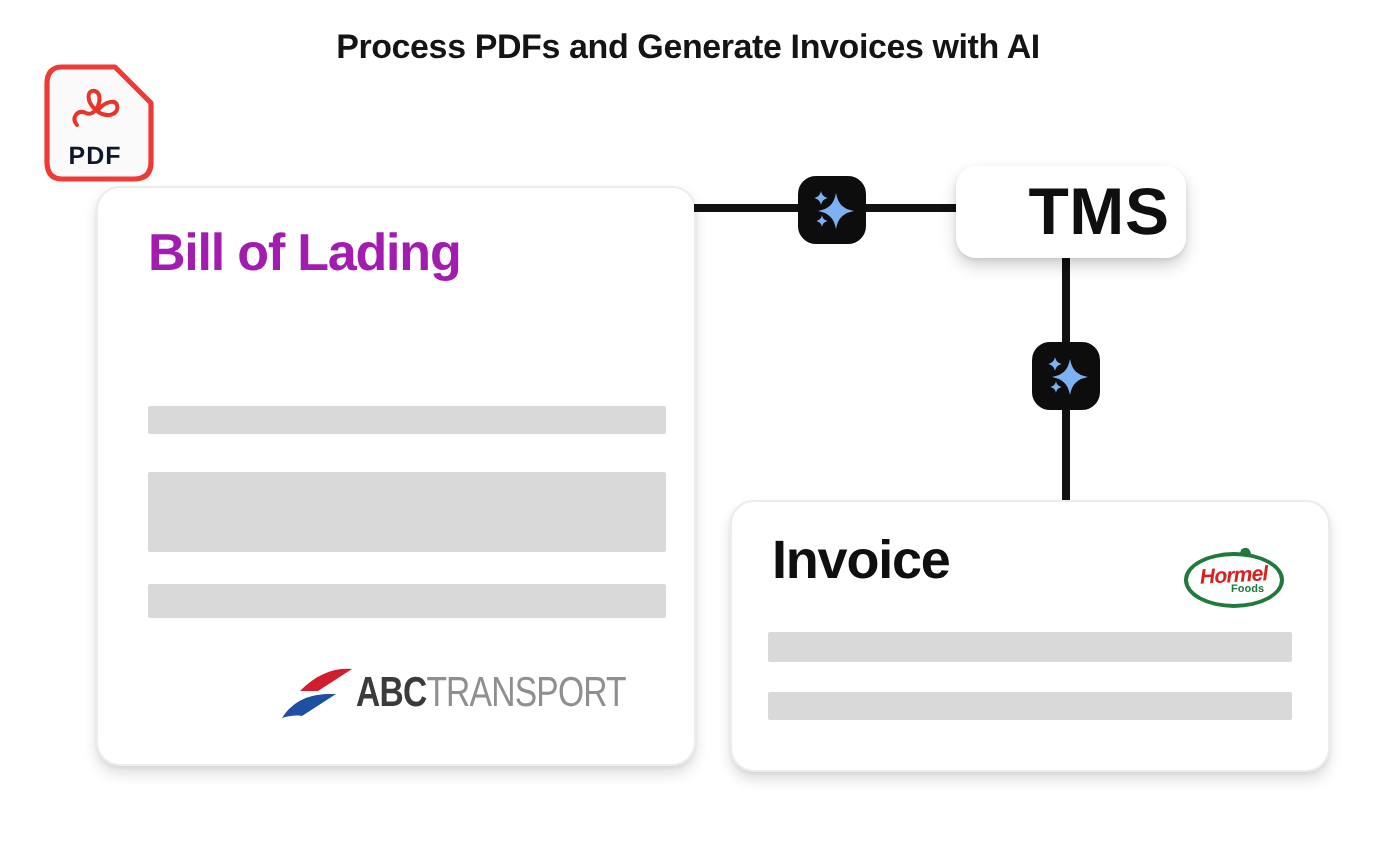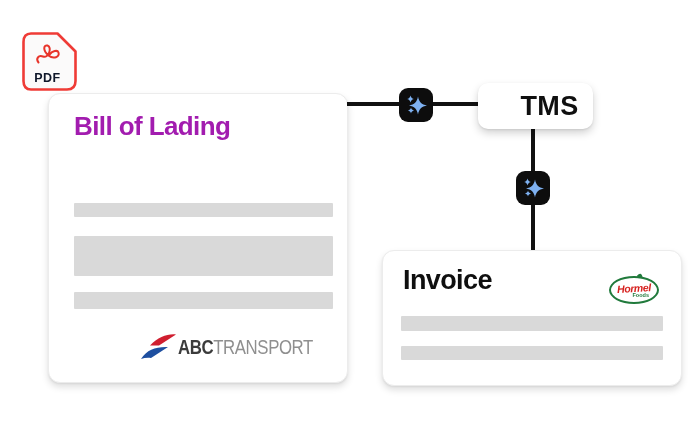--- a/index.html
+++ b/index.html
@@ -28,21 +28,21 @@
   }
 
   
   .card {
     position: absolute; background: #ffffff;
     border: 1px solid #ececec; border-radius: 12px;
     box-shadow: 0 4px 7px rgba(0,0,0,0.13), 0 1px 2px rgba(0,0,0,0.06);
     z-index: 2;
   }
   .bol-card { left: 48px; top: 93px; width: 300px; height: 290px; }
-  .invoice-card { left: 382px; top: 250px; width: 300px; height: 136px; }
+  .invoice-card { left: 365px; top: 250px; width: 300px; height: 136px; }
 
   .bol-title {
     position: absolute; left: 25px; top: 17px;
     font-size: 26px; font-weight: 700; letter-spacing: -0.6px; color: #a21caf;
   }
   .invoice-title {
     position: absolute; left: 20px; top: 14px;
     font-size: 27px; font-weight: 700; letter-spacing: -0.6px; color: #0f0f0f;
   }
 
@@ -74,21 +74,21 @@
   }
   .sparkle-1 { left: 399px; top: 88px; }
   .sparkle-2 { left: 516px; top: 171px; }
 
   
   .tms-node {
     position: absolute; left: 478px; top: 83px; width: 115px; height: 46px;
     background: #ffffff; border-radius: 10px;
     box-shadow: 0 4px 8px rgba(0,0,0,0.18), 0 1px 2px rgba(0,0,0,0.08);
     display: flex; align-items: center; justify-content: center; z-index: 5;
-    font-size: 27px; font-weight: 600; letter-spacing: 0.3px; color: #0f0f0f; padding-left: 28px;
+    font-size: 33px; font-weight: 600; letter-spacing: 0.3px; color: #0f0f0f; padding-left: 28px;
   }
 
   
   .hormel-logo {
     position: absolute; right: 22px; top: 25px; width: 50px; height: 28px;
     border: 2px solid #217a3c; border-radius: 50% / 50%;
     background: #fff; z-index: 2;
     display: flex; flex-direction: column; align-items: center; justify-content: center;
   }
   .hormel-name {
@@ -103,20 +103,21 @@
     position: absolute; top: -4px; left: 26px; width: 5px; height: 4px;
     background: #217a3c; border-radius: 50% 50% 0 50%;
     transform: rotate(-25deg);
   }
 </style>
 </head>
 <body>
 
 <div class="canvas">
 
+  <div class="page-title">Process PDFs and Generate Invoices with AI</div>
 
   <div class="pdf-icon">
     <svg viewBox="0 0 55 59" width="55" height="59">
       <path d="M9 1.5 H35.5 L53.5 19.5 V49 Q53.5 57.5 45 57.5 H9 Q1.5 57.5 1.5 49 V10 Q1.5 1.5 9 1.5 Z" fill="#fbfafa" stroke="#ef3b36" stroke-width="2.6" stroke-linejoin="round"></path>
       <path d="M16.5 30.5 C13.5 27 16.5 22.5 21 24.5 C26.5 27 30.5 15 25.5 13.5 C21.5 12.5 20.5 18.5 26.5 23.5 C31.5 27.5 38 25 36.5 20.5 C35.5 17.5 30.5 19 27.5 22.5" fill="none" stroke="#e8342a" stroke-width="2" stroke-linecap="round"></path>
     </svg>
     <div class="pdf-label">PDF</div>
   </div>
 
   <div class="card bol-card">

